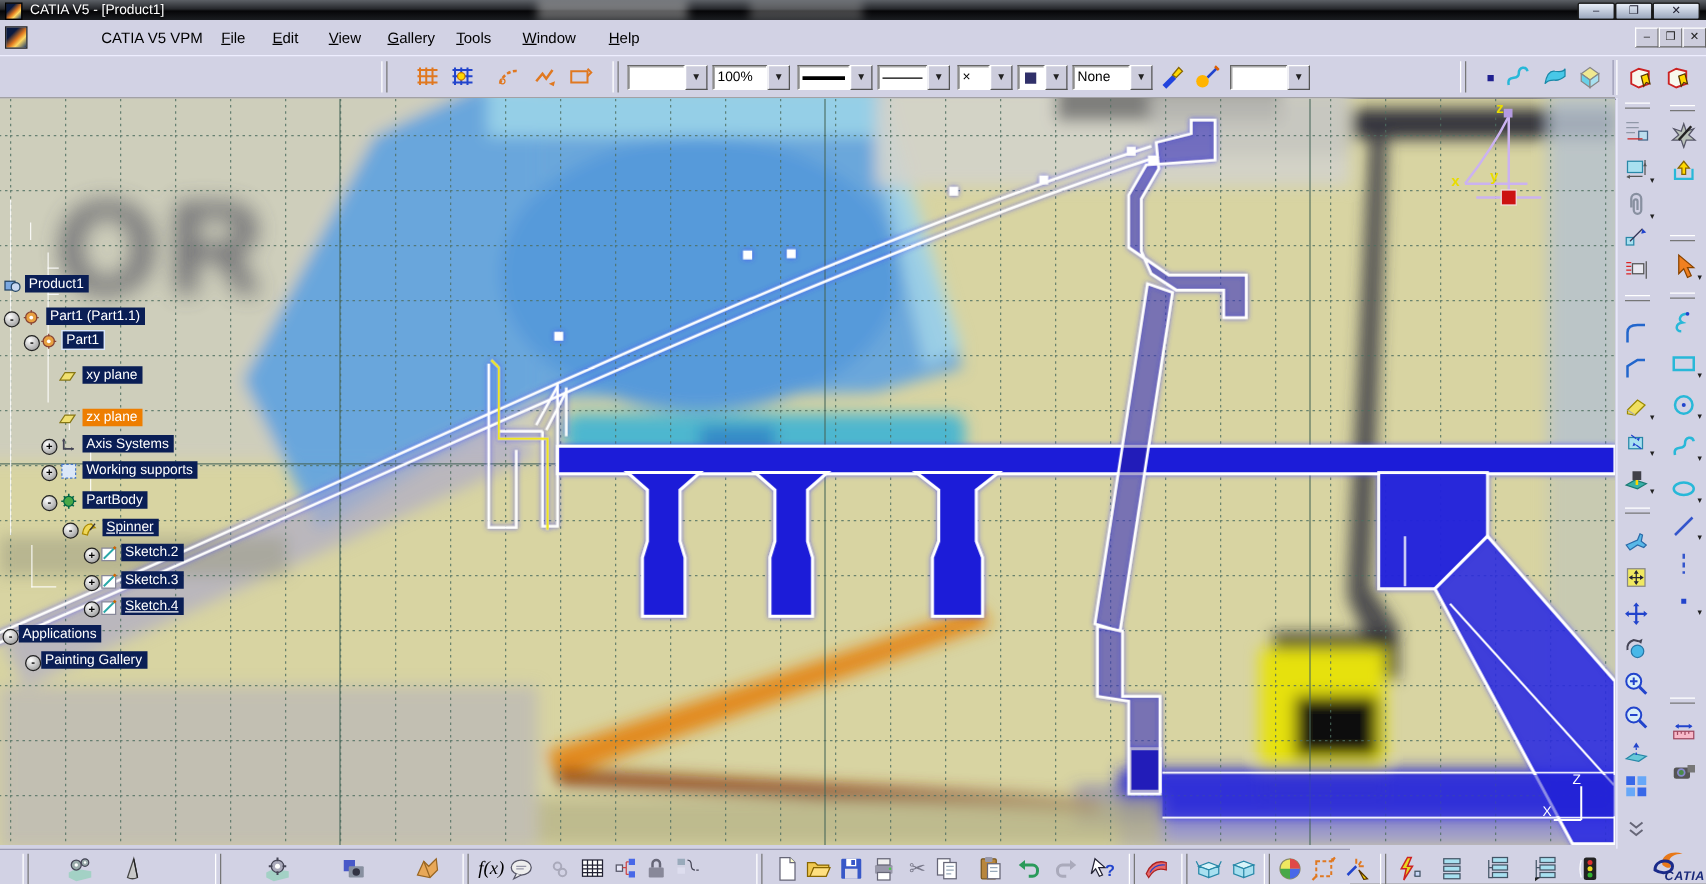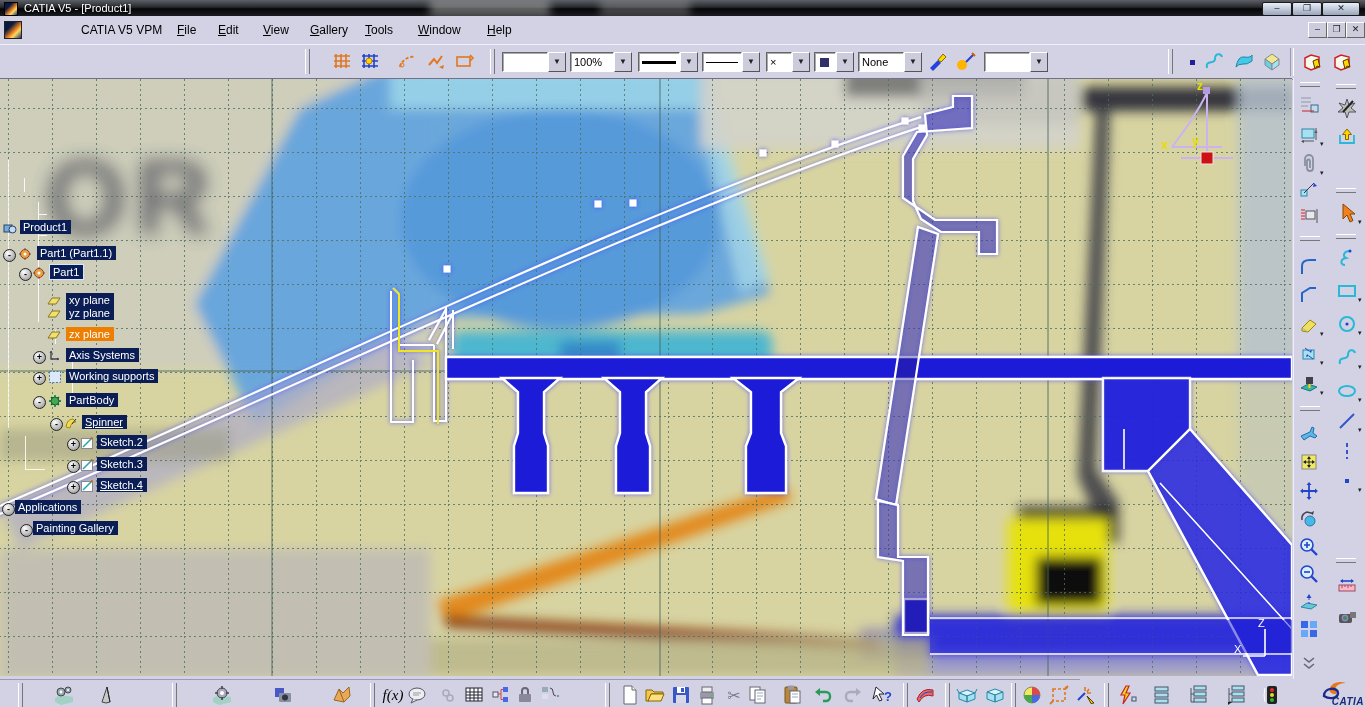--- a/index.html
+++ b/index.html
@@ -390,28 +390,20 @@
       <span class="tlabel outline" style="left:50px">Part1</span>
     </div>
     <div class="trow" style="top:216px">
       <span class="ticon" style="left:47px">
           <svg width="14" height="14" viewBox="0 0 14 14">
             <path d="M1 10L5 4h8l-4 6z" fill="#f0e070" stroke="#877715"></path>
           </svg>
         </span>
       <span class="tlabel" style="left:66px">xy plane</span>
     </div>
-    <div class="trow" style="top:229px">
-      <span class="ticon" style="left:47px">
-          <svg width="14" height="14" viewBox="0 0 14 14">
-            <path d="M1 10L5 4h8l-4 6z" fill="#f0e070" stroke="#877715"></path>
-          </svg>
-        </span>
-      <span class="tlabel" style="left:66px">yz plane</span>
-    </div>
     <div class="trow" style="top:250px">
       <span class="ticon" style="left:47px">
           <svg width="14" height="14" viewBox="0 0 14 14">
             <path d="M1 10L5 4h8l-4 6z" fill="#f0e070" stroke="#877715"></path>
           </svg>
         </span>
       <span class="tlabel orange" style="left:66px">zx plane</span>
     </div>
     <div class="trow" style="top:271px">
       <span class="knob" style="left:33px">+</span>

